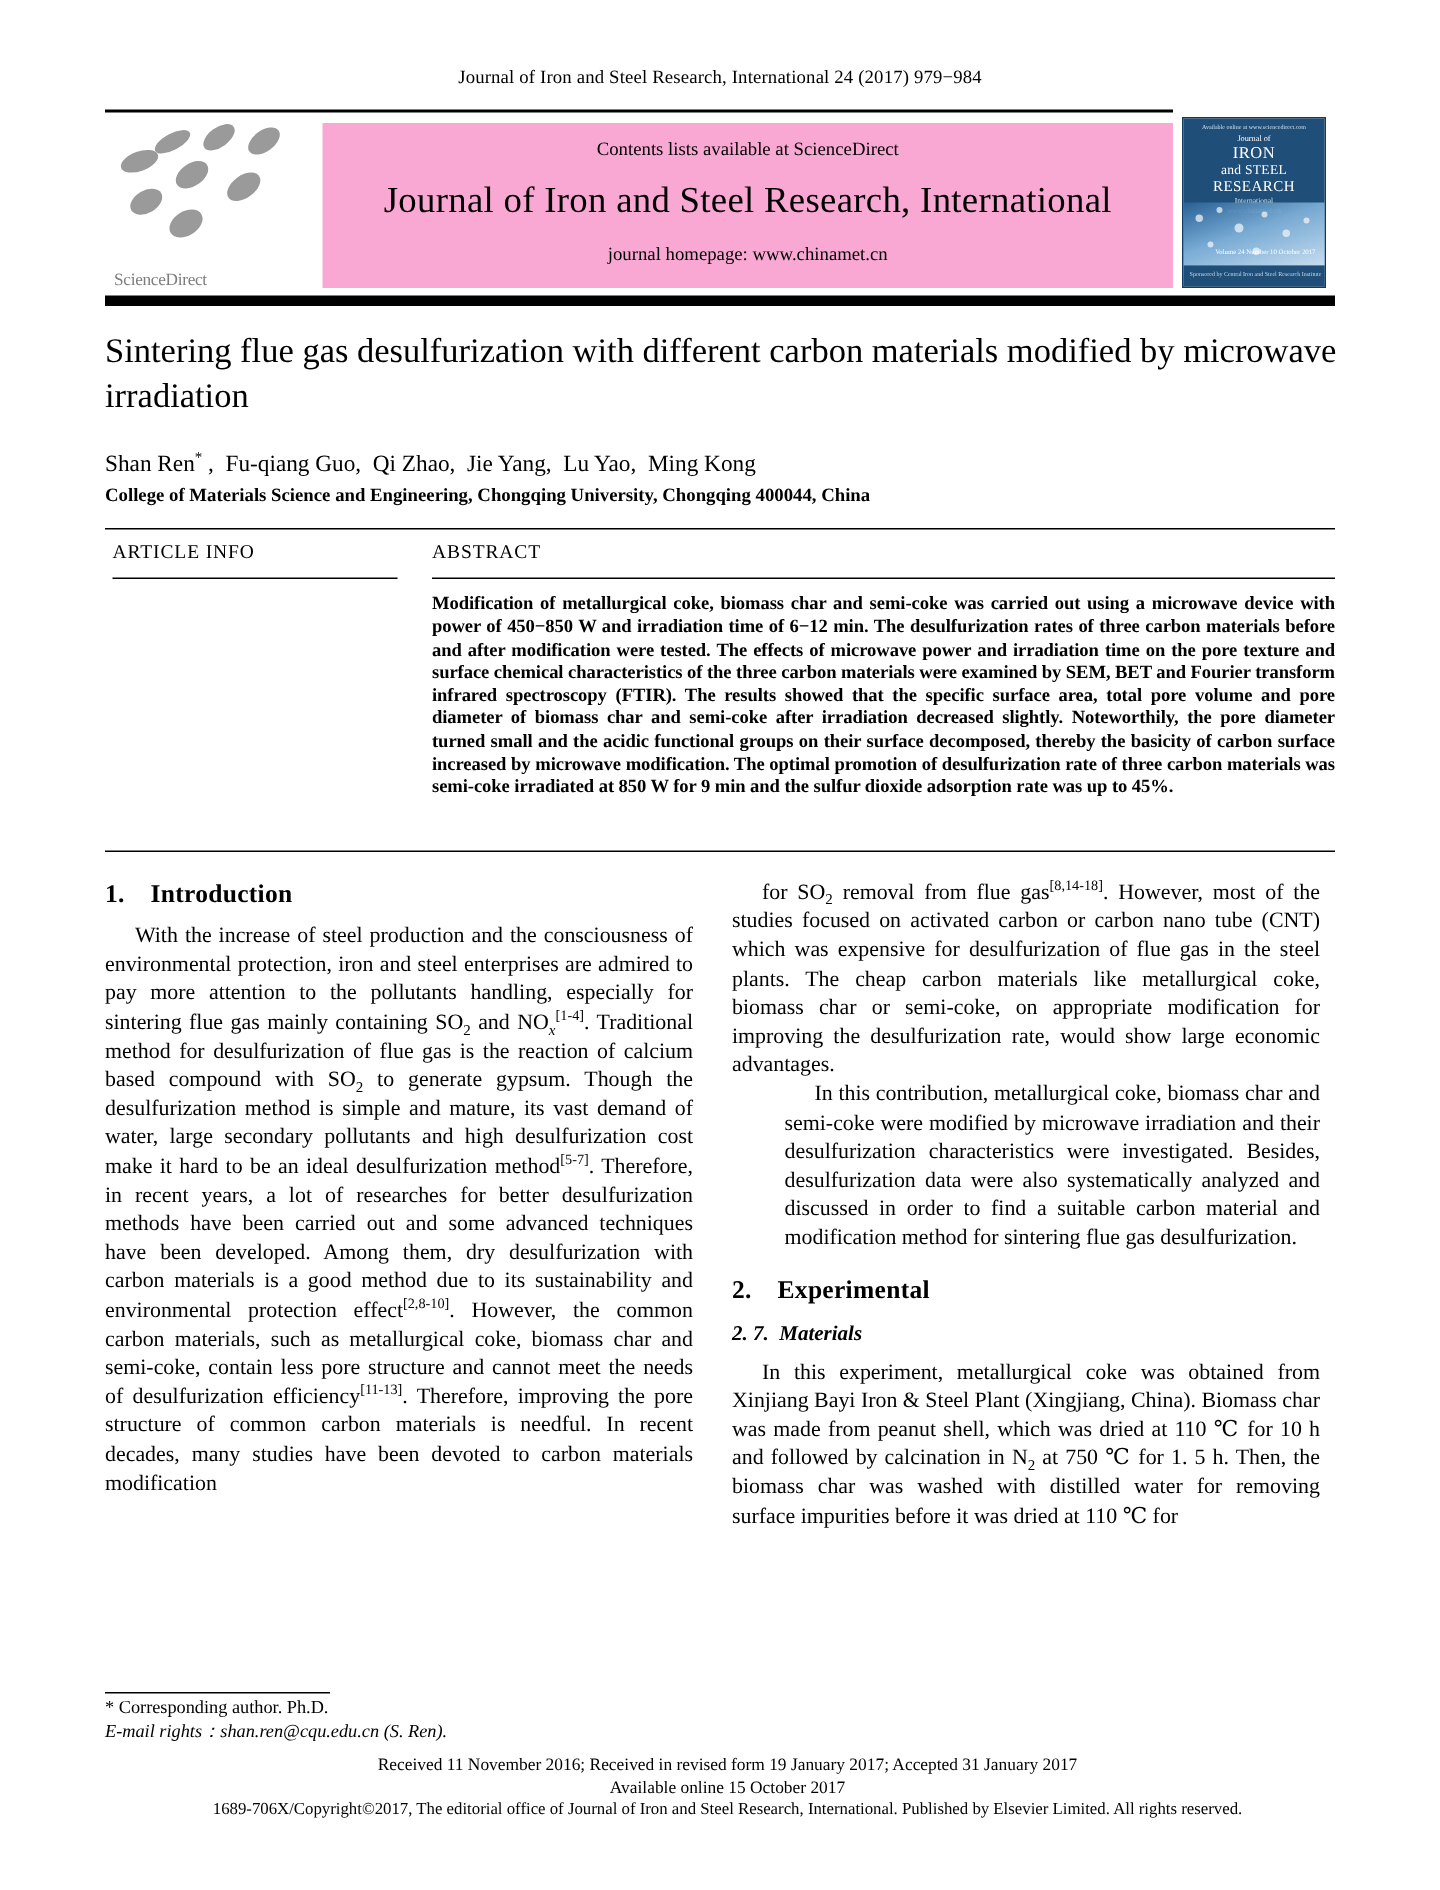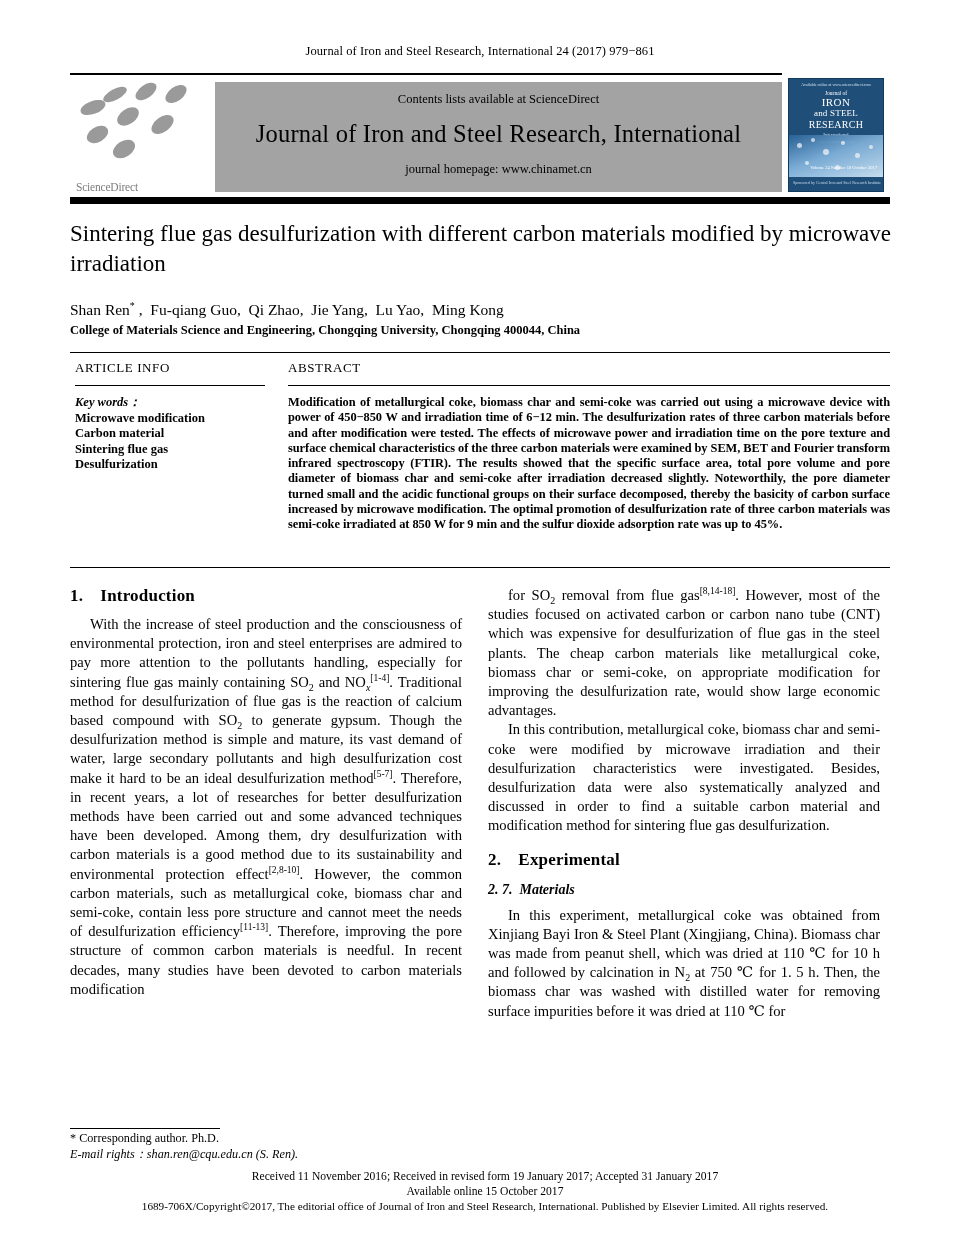--- a/index.html
+++ b/index.html
@@ -78,21 +78,21 @@
     color: #7d7d7d;
     font-family: "Liberation Serif", serif;
     letter-spacing: -0.2px;
   }
   .contents-box {
     position: absolute;
     top: 9px;
     left: 145px;
     width: 567px;
     height: 110px;
-    background: #a3a3a3;
+    background: #f9a8d4;
     text-align: center;
   }
   .contents-line {
     margin-top: 10px;
     font-size: 12.5px;
   }
   .journal-title-big {
     margin-top: 13px;
     font-size: 24.5px;
     font-family: "Liberation Serif", "DejaVu Serif", serif;
@@ -254,21 +254,21 @@
     margin: 12px 0 8px 0;
   }
   p.body {
     margin: 0;
     font-size: 14.6px;
     line-height: 19.2px;
     text-align: justify;
     text-indent: 20px;
     font-family: "Liberation Serif", "DejaVu Serif", serif;
   }
-  p.body + p.body { margin-top: 0px; }
+  p.body + p.body { margin-top: 0px; margin-left: 35px; }
   sup { font-size: 9.5px; vertical-align: super; line-height: 0; }
   sub { font-size: 10px; vertical-align: sub; line-height: 0; }
 
   
   .foot-rule {
     position:absolute; top:1128px; left:70px; width:150px; height:1px; background:#000;
   }
   .footnote {
     position:absolute; top:1131px; left:70px; width:500px;
     font-size: 12.2px; line-height: 15.5px;
@@ -278,21 +278,21 @@
     position:absolute; top:1170px; left:70px; width:830px;
     font-size: 11.6px; line-height: 14.5px; text-align: center;
   }
   .pubinfo .copyline { font-size: 11.2px; }
 </style>
 </head>
 <body>
 
 <div class="page">
 
-  <div class="running-head">Journal of Iron and Steel Research, International 24 (2017) 979−861</div>
+  <div class="running-head">Journal of Iron and Steel Research, International 24 (2017) 979−984</div>
 
   <div class="masthead">
     <div class="masthead-rule"></div>
 
     <div class="sd-logo">
       <div class="sd-dots">
         <span style="left:30px; top:6px;  width:26px; height:11px; transform:rotate(-28deg);"></span>
         <span style="left:62px; top:2px;  width:24px; height:13px; transform:rotate(-36deg);"></span>
         <span style="left:92px; top:4px;  width:24px; height:14px; transform:rotate(-36deg);"></span>
         <span style="left:8px;  top:18px; width:26px; height:13px; transform:rotate(-20deg);"></span>
@@ -341,27 +341,20 @@
 
   <div class="article-title">Sintering flue gas desulfurization with different carbon materials modified by microwave irradiation</div>
   <div class="authors">Shan Ren<sup>*</sup> ,&nbsp; Fu-qiang Guo,&nbsp; Qi Zhao,&nbsp; Jie Yang,&nbsp; Lu Yao,&nbsp; Ming Kong</div>
   <div class="affiliation">College of Materials Science and Engineering, Chongqing University, Chongqing 400044, China</div>
 
   <div class="rule-top"></div>
 
   <div class="info-col">
     <div class="sec-head">ARTICLE INFO</div>
     <div class="hr-thin"></div>
-    <div class="kw-list">
-      <div class="kw-head">Key words：</div>
-      <div>Microwave modification</div>
-      <div>Carbon material</div>
-      <div>Sintering flue gas</div>
-      <div>Desulfurization</div>
-    </div>
   </div>
 
   <div class="abs-col">
     <div class="sec-head">ABSTRACT</div>
     <div class="hr-thin wide"></div>
     <div class="abstract-text">Modification of metallurgical coke, biomass char and semi-coke was carried out using a microwave device with power of 450−850 W and irradiation time of 6−12 min. The desulfurization rates of three carbon materials before and after modification were tested. The effects of microwave power and irradiation time on the pore texture and surface chemical characteristics of the three carbon materials were examined by SEM, BET and Fourier transform infrared spectroscopy (FTIR). The results showed that the specific surface area, total pore volume and pore diameter of biomass char and semi-coke after irradiation decreased slightly. Noteworthily, the pore diameter turned small and the acidic functional groups on their surface decomposed, thereby the basicity of carbon surface increased by microwave modification. The optimal promotion of desulfurization rate of three carbon materials was semi-coke irradiated at 850 W for 9 min and the sulfur dioxide adsorption rate was up to 45%.</div>
   </div>
 
   <div class="rule-bottom"></div>
 

